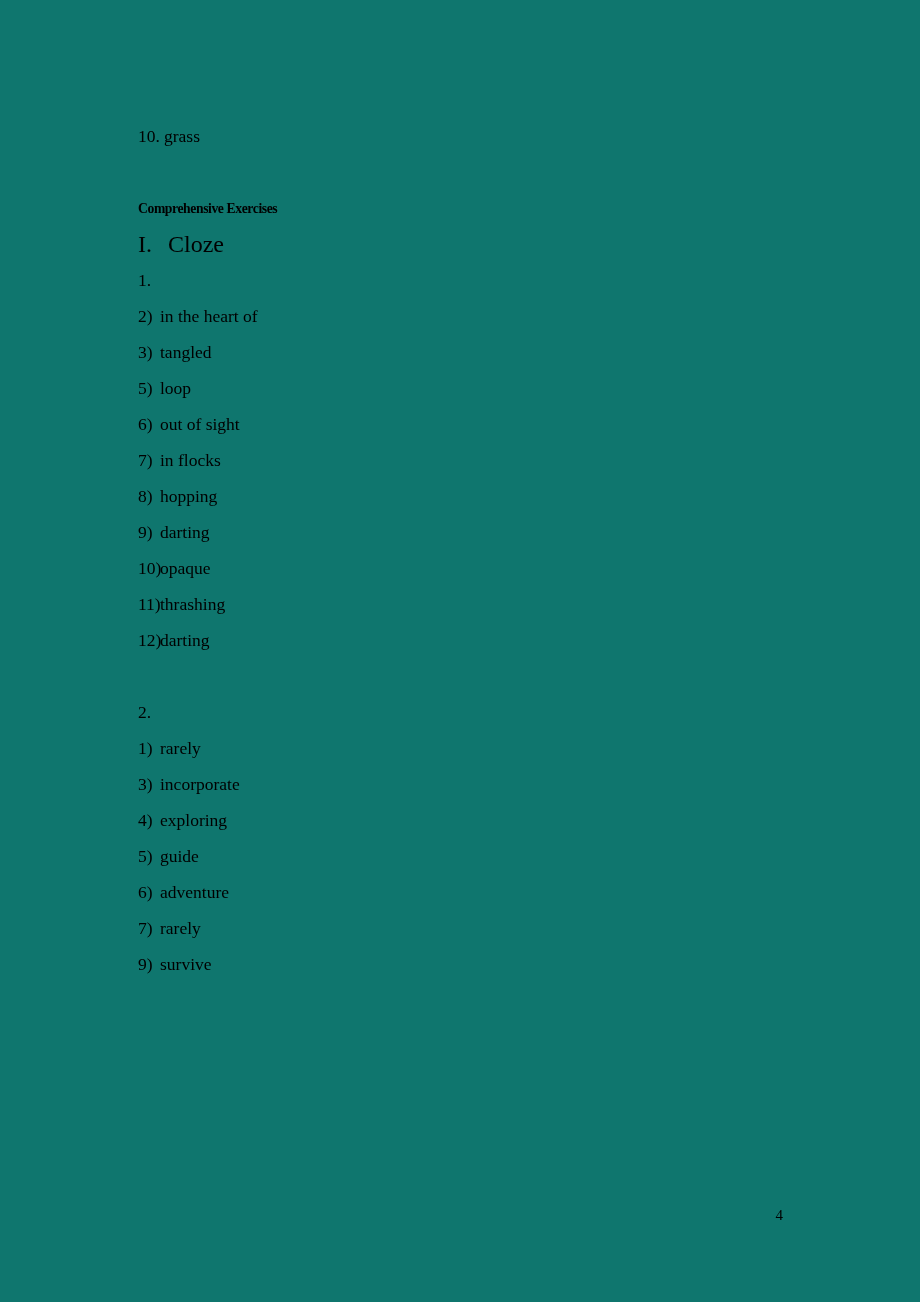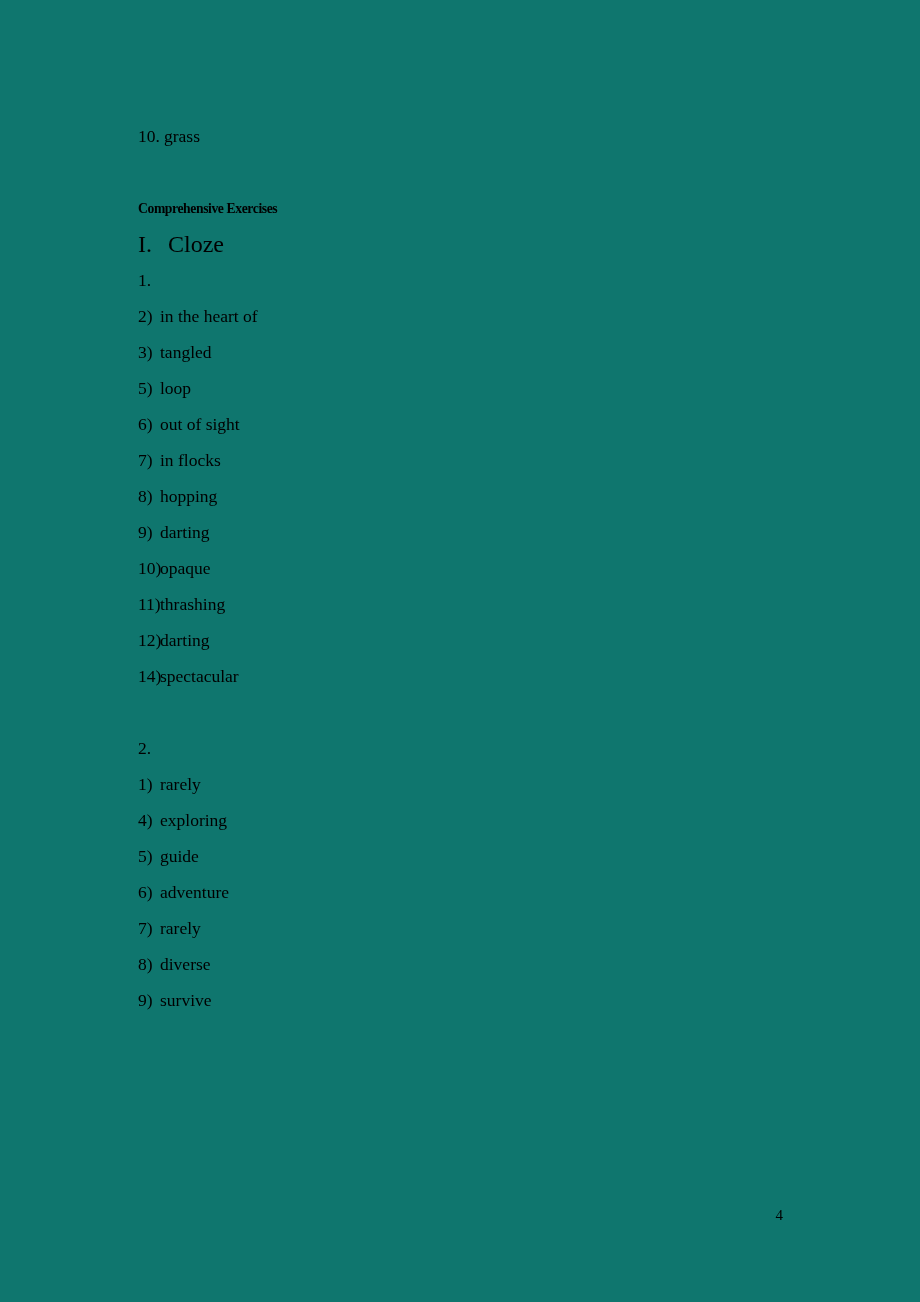--- a/index.html
+++ b/index.html
@@ -118,31 +118,30 @@
     <div class="line answer"><span class="num">2)</span><span>in the heart of</span></div>
     <div class="line answer"><span class="num">3)</span><span>tangled</span></div>
     <div class="line answer"><span class="num">5)</span><span>loop</span></div>
     <div class="line answer"><span class="num">6)</span><span>out of sight</span></div>
     <div class="line answer"><span class="num">7)</span><span>in flocks</span></div>
     <div class="line answer"><span class="num">8)</span><span>hopping</span></div>
     <div class="line answer"><span class="num">9)</span><span>darting</span></div>
     <div class="line answer"><span class="num">10)</span><span>opaque</span></div>
     <div class="line answer"><span class="num">11)</span><span>thrashing</span></div>
     <div class="line answer"><span class="num">12)</span><span>darting</span></div>
-    <div class="line answer"><span class="num">14)</span><span>spectacular</span></div>
 
     <div class="line blank"></div>
 
     <div class="line list-label">2.</div>
 
     <div class="line answer"><span class="num">1)</span><span>rarely</span></div>
+    <div class="line answer"><span class="num">3)</span><span>incorporate</span></div>
     <div class="line answer"><span class="num">4)</span><span>exploring</span></div>
     <div class="line answer"><span class="num">5)</span><span>guide</span></div>
     <div class="line answer"><span class="num">6)</span><span>adventure</span></div>
     <div class="line answer"><span class="num">7)</span><span>rarely</span></div>
-    <div class="line answer"><span class="num">8)</span><span>diverse</span></div>
     <div class="line answer"><span class="num">9)</span><span>survive</span></div>
 
   </div>
 
   <div class="page-number">4</div>
 
 </div>
 
 </body></html>

